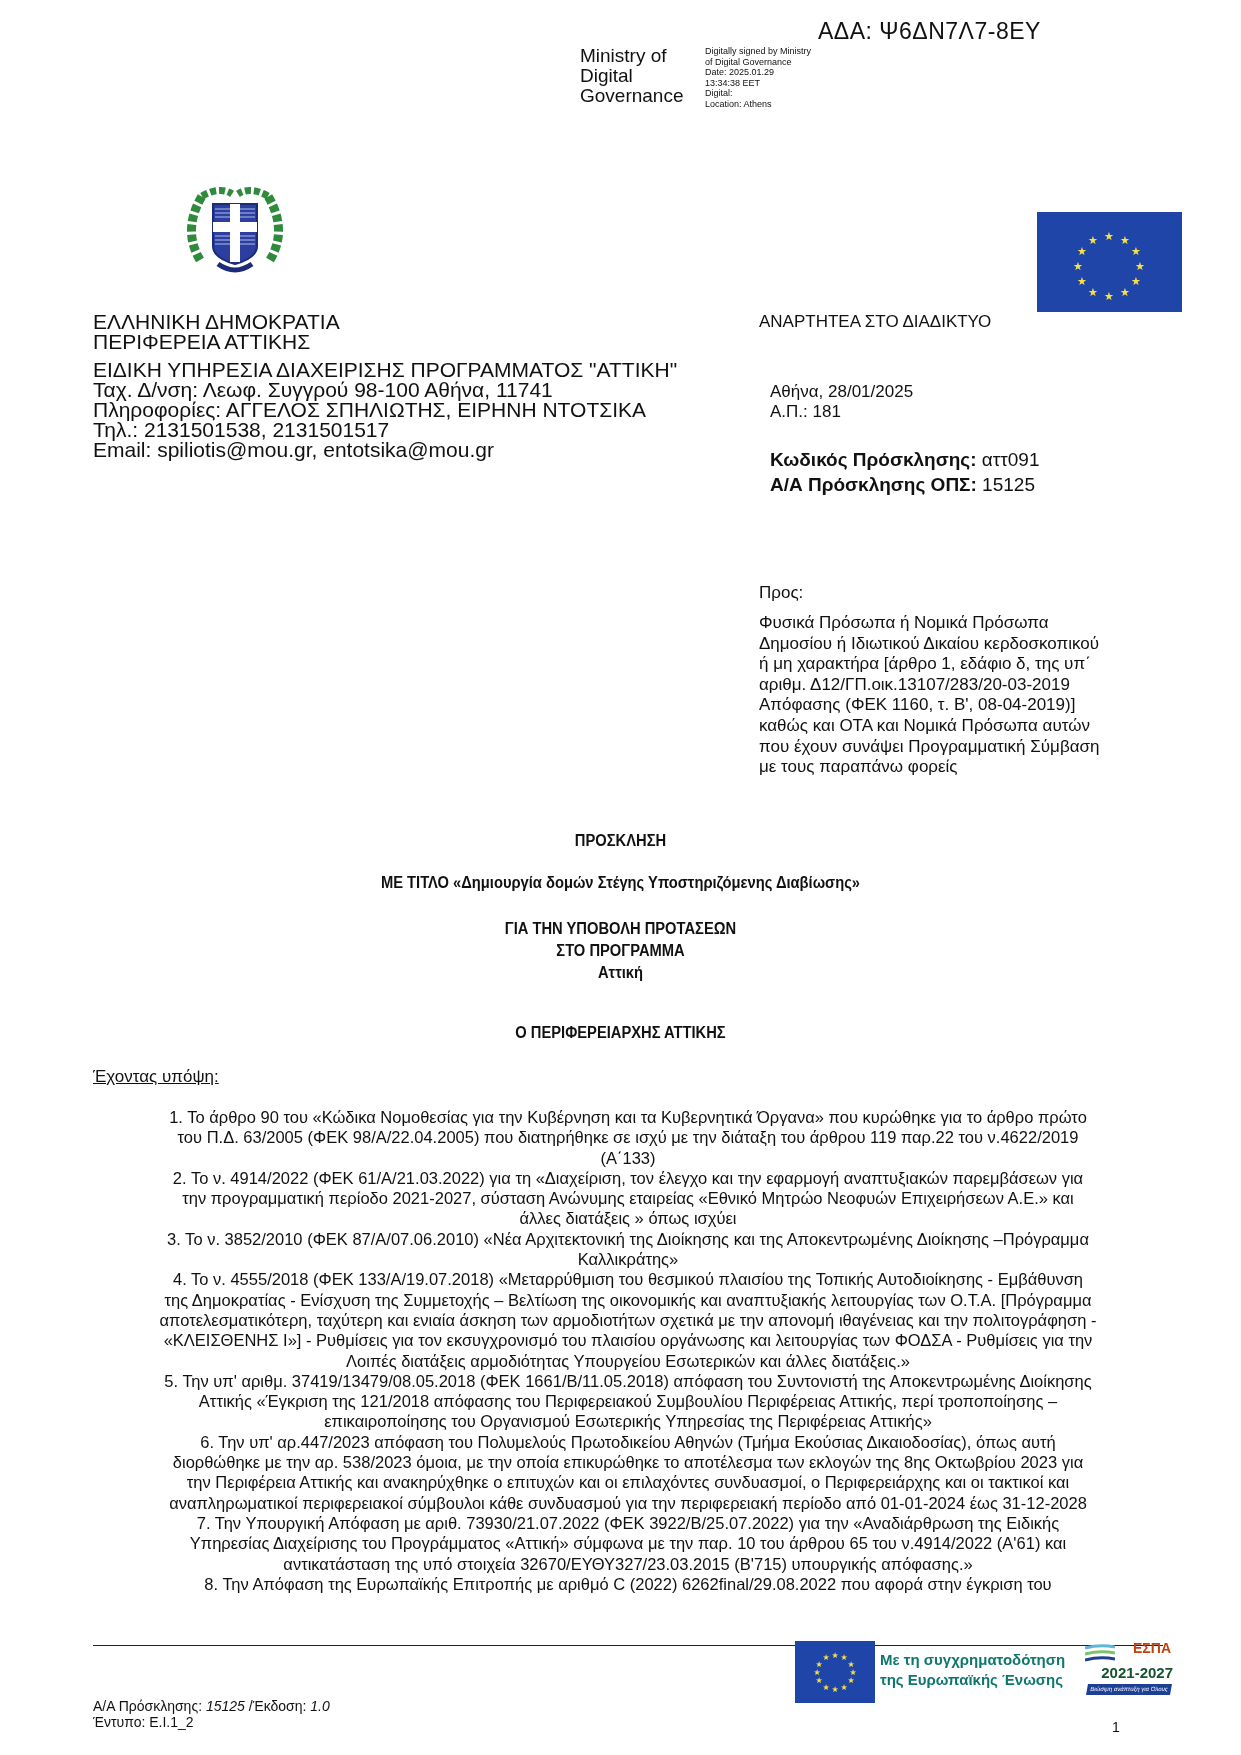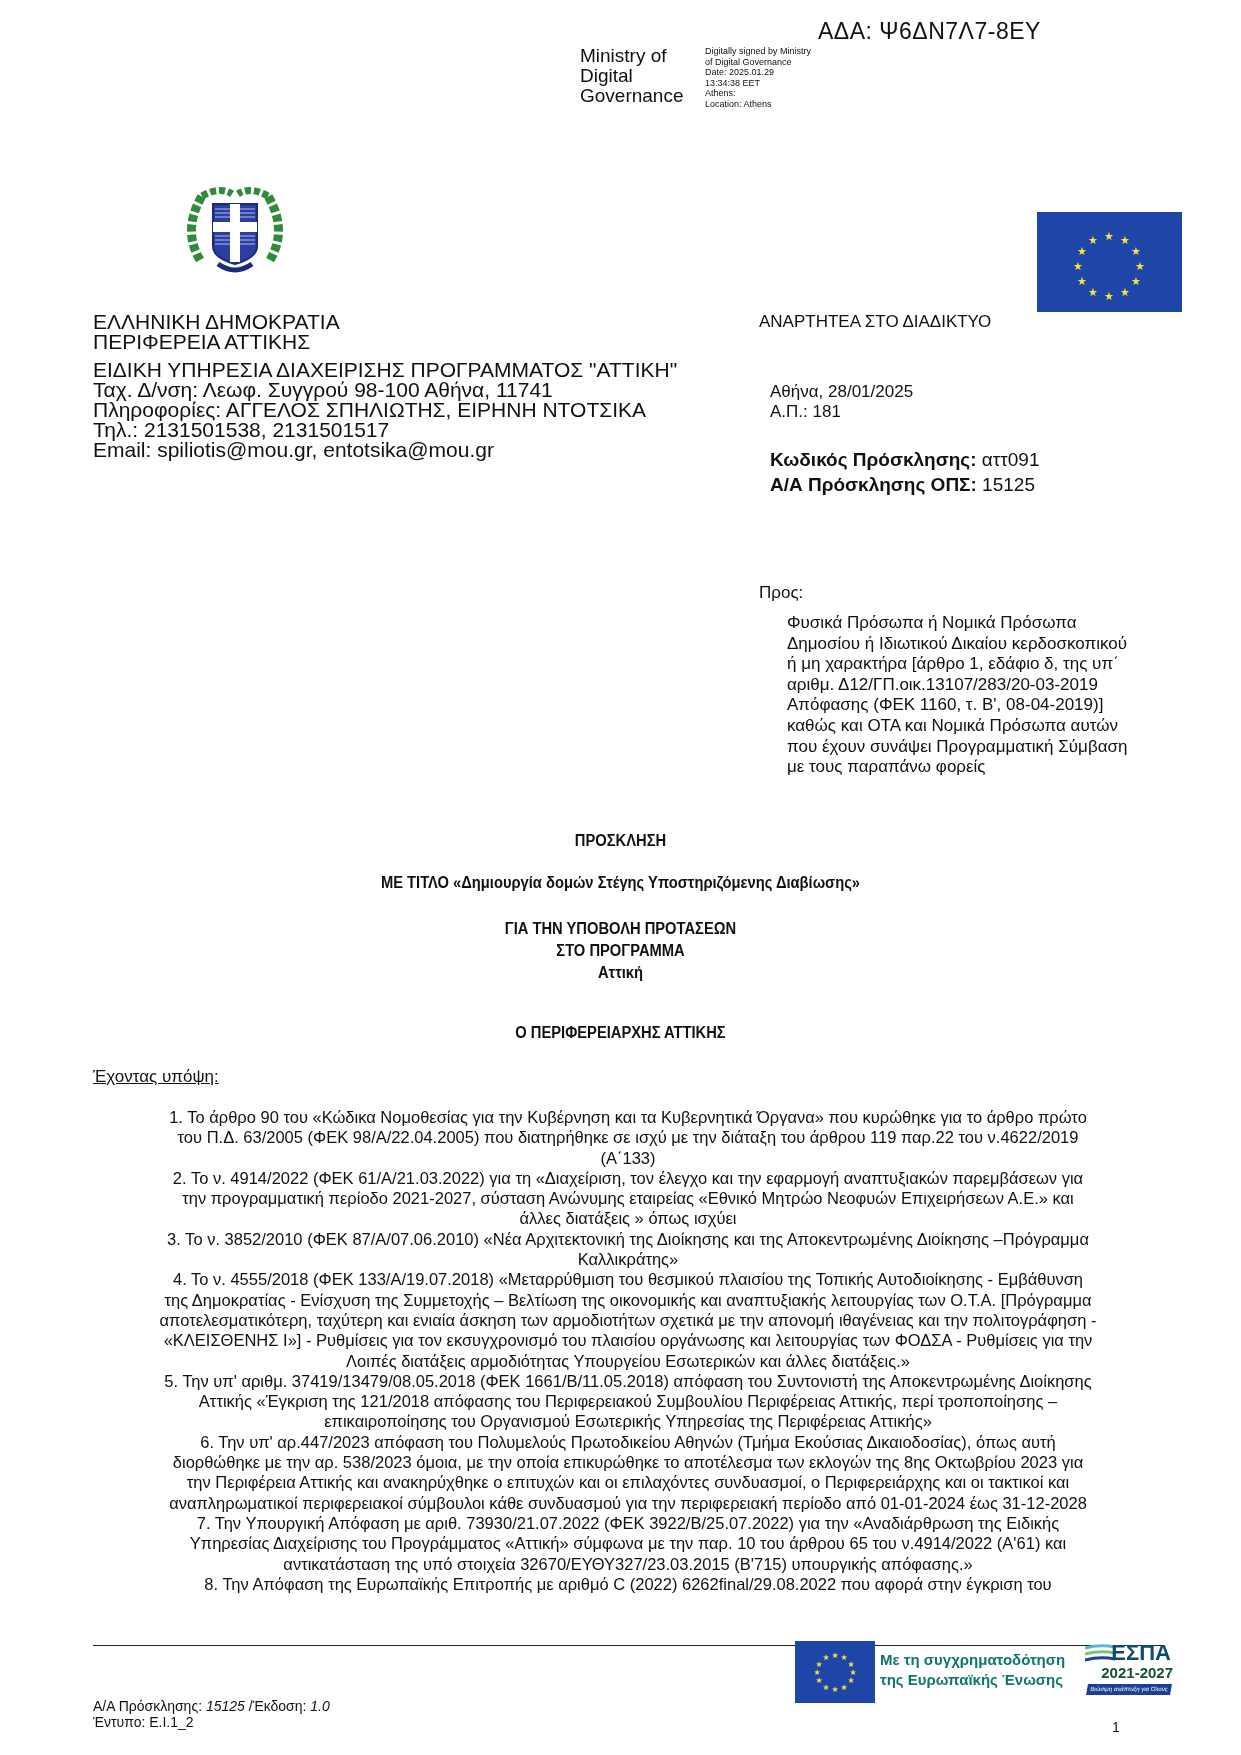--- a/index.html
+++ b/index.html
@@ -18,41 +18,41 @@
   .left-head { left:93px; top:312px; font-size:21px; line-height:20px; }
   .left-head .row { white-space:nowrap; }
   .left-head .gap { height:8px; }
 
   .publish { left:759px; top:312px; font-size:17px; white-space:nowrap; }
   .date-block { left:770px; top:382px; font-size:17px; line-height:20px; }
   .code-block { left:770px; top:447px; font-size:19px; line-height:25px; white-space:nowrap; }
   .code-block b { font-weight:bold; }
 
   .to-label { left:759px; top:583px; font-size:17px; }
-  .to-body { left:787px; top:613px; width:390px; font-size:17px; line-height:20.6px; }
+  .to-body { left:759px; top:613px; width:390px; font-size:17px; line-height:20.6px; }
   .to-body div { white-space:nowrap; }
 
   .center { left:0; width:1241px; text-align:center; font-weight:bold; font-size:16px;
             font-family:"Liberation Sans", sans-serif; transform:scaleX(0.92); }
   .t1 { top:832px; }
   .t2 { top:874px; }
   .t3 { top:918px; line-height:22px; }
   .t4 { top:1024px; }
 
   .considering { left:93px; top:1067px; font-size:17px; text-decoration:underline; }
 
   .body-text { left:93px; top:1107px; width:1070px; font-size:16.5px; line-height:20.3px; }
   .body-text .ln { white-space:nowrap;text-align:center; }
 
   .rule { left:93px; top:1645px; width:1070px; height:1px; background:#222; }
 
   .footer-eu { left:795px; top:1641px; width:80px; height:62px; background:#1f45a8; }
   .cofund { left:880px; top:1650px; font-size:15px; line-height:20px; color:#0f766e; font-weight:bold; white-space:nowrap; }
   .espa { left:1085px; top:1640px; width:90px; height:60px; }
-  .espa-title { position:absolute; right:4px; top:0; font-size:22px; font-weight:bold; color:#0c4a6e; }
+  .espa-title { position:absolute; right:4px; top:0; font-size:14px; font-weight:bold; color:#c2410c; }
   .espa-years { position:absolute; right:2px; top:24px; font-size:15px; font-weight:bold; color:#14532d; }
   .espa-band { position:absolute; left:2px; top:44px; width:84px; height:11px; background:#1d3f96; color:#fff; font-size:6px; line-height:11px; text-align:center; transform:skewX(-10deg); }
   .espa-wave { position:absolute; left:0; top:4px; width:30px; height:18px; }
   .footer-info { left:93px; top:1698px; font-size:14px; line-height:16px; }
   .footer-info i { font-style:italic; }
   .page-num { left:1112px; top:1719px; font-size:14px; }
 </style>
 </head>
 <body>
 
@@ -61,21 +61,21 @@
 <div class="abs sig-name">
   <div>Ministry of</div>
   <div>Digital</div>
   <div>Governance</div>
 </div>
 <div class="abs sig-detail">
   <div>Digitally signed by Ministry</div>
   <div>of Digital Governance</div>
   <div>Date: 2025.01.29</div>
   <div>13:34:38 EET</div>
-  <div>Athens:</div>
+  <div>Digital:</div>
   <div>Location: Athens</div>
 </div>
 
 <div class="abs coat">
   <svg width="110" height="100" viewBox="0 0 110 100">
     <path d="M20 80 Q2 50 22 16" stroke="#2f8a3c" stroke-width="9" fill="none" stroke-dasharray="7 3"></path>
     <path d="M90 80 Q108 50 88 16" stroke="#2f8a3c" stroke-width="9" fill="none" stroke-dasharray="7 3"></path>
     <path d="M22 16 Q40 6 52 14" stroke="#2f8a3c" stroke-width="7" fill="none" stroke-dasharray="6 3"></path>
     <path d="M88 16 Q70 6 58 14" stroke="#2f8a3c" stroke-width="7" fill="none" stroke-dasharray="6 3"></path>
     <path d="M33 24 H77 V66 Q77 78 55 84 Q33 78 33 66 Z" fill="#2c3fa0" stroke="#1b2a7a" stroke-width="2"></path>

